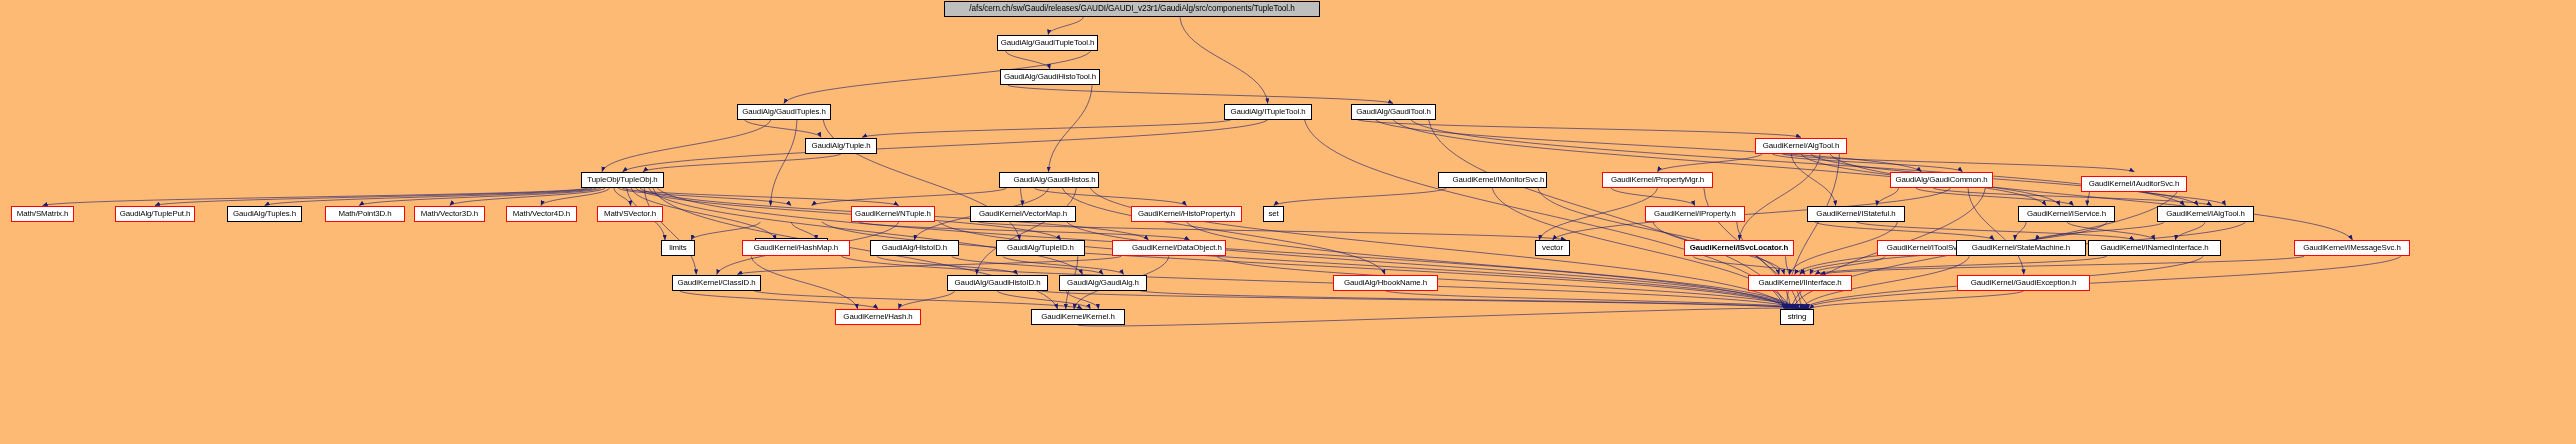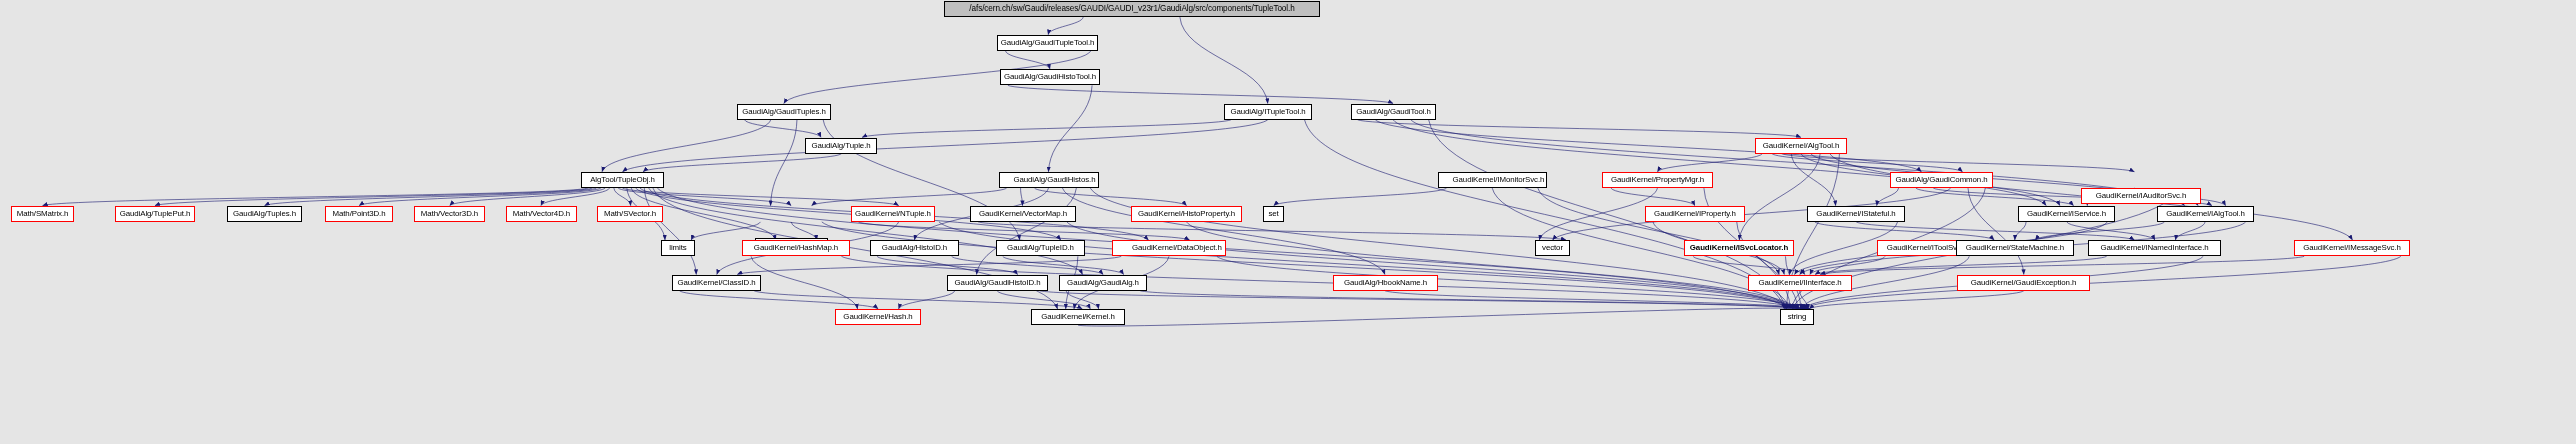--- a/index.html
+++ b/index.html
@@ -5,21 +5,21 @@
 <style>
   html, body {
     margin: 0;
     padding: 0;
     background: #ffffff;
   }
   #graph-canvas {
     position: relative;
     width: 2576px;
     height: 445px;
-    background: #e5e5e5;
+    background: #fdba74;
     font-family: "Liberation Sans", sans-serif;
     overflow: hidden;
   }
   #edge-layer {
     position: absolute;
     left: 0;
     top: 0;
     width: 2576px;
     height: 445px;
     pointer-events: none;
@@ -199,47 +199,47 @@
     <div class="graph-node" style="left: 1351px; top: 104px; width: 85px;">
       <span class="node-label">GaudiAlg/GaudiTool.h</span>
     </div>
     <div class="graph-node" style="left: 805px; top: 138px; width: 72px;">
       <span class="node-label">GaudiAlg/Tuple.h</span>
     </div>
     <div class="graph-node ext" style="left: 1755px; top: 138px; width: 92px;">
       <span class="node-label">GaudiKernel/AlgTool.h</span>
     </div>
     <div class="graph-node" style="left: 581px; top: 172px; width: 83px;">
-      <span class="node-label">AlgTool/TupleObj.h</span>
+      <span class="node-label">TupleObj/TupleObj.h</span>
     </div>
     <div class="graph-node" style="left: 999px; top: 172px; width: 100px; padding-left: 15px;">
       <span class="node-label">GaudiAlg/GaudiHistos.h</span>
     </div>
     <div class="graph-node" style="left: 1438px; top: 172px; width: 109px; padding-left: 16px;">
       <span class="node-label">GaudiKernel/IMonitorSvc.h</span>
     </div>
     <div class="graph-node ext" style="left: 1602px; top: 172px; width: 111px;">
       <span class="node-label">GaudiKernel/PropertyMgr.h</span>
     </div>
     <div class="graph-node ext" style="left: 1890px; top: 172px; width: 103px;">
       <span class="node-label">GaudiAlg/GaudiCommon.h</span>
     </div>
-    <div class="graph-node ext" style="left: 2081px; top: 188px; width: 120px; text-align: right;">
+    <div class="graph-node ext" style="left: 2081px; top: 176px; width: 106px; text-align: right;">
       <span class="node-label">GaudiKernel/IAuditorSvc.h</span>
     </div>
     <div class="graph-node ext" style="left: 11px; top: 206px; width: 63px;">
       <span class="node-label">Math/SMatrix.h</span>
     </div>
     <div class="graph-node ext" style="left: 115px; top: 206px; width: 80px;">
       <span class="node-label">GaudiAlg/TuplePut.h</span>
     </div>
     <div class="graph-node" style="left: 227px; top: 206px; width: 75px;">
       <span class="node-label">GaudiAlg/Tuples.h</span>
     </div>
-    <div class="graph-node ext" style="left: 325px; top: 206px; width: 68px;">
+    <div class="graph-node ext" style="left: 325px; top: 206px; width: 80px;">
       <span class="node-label">Math/Point3D.h</span>
     </div>
     <div class="graph-node ext" style="left: 414px; top: 206px; width: 71px;">
       <span class="node-label">Math/Vector3D.h</span>
     </div>
     <div class="graph-node ext" style="left: 506px; top: 206px; width: 71px;">
       <span class="node-label">Math/Vector4D.h</span>
     </div>
     <div class="graph-node ext" style="left: 597px; top: 206px; width: 66px;">
       <span class="node-label">Math/SVector.h</span>
@@ -288,21 +288,21 @@
     </div>
     <div class="graph-node" style="left: 1535px; top: 240px; width: 35px;">
       <span class="node-label">vector</span>
     </div>
     <div class="graph-node ext" style="left: 1684px; top: 240px; width: 110px; font-weight: bold;">
       <span class="node-label">GaudiKernel/ISvcLocator.h</span>
     </div>
     <div class="graph-node ext" style="left: 1877px; top: 240px; width: 100px;">
       <span class="node-label">GaudiKernel/IToolSvc.h</span>
     </div>
-    <div class="graph-node" style="left: 1956px; top: 240px; width: 118px;">
+    <div class="graph-node" style="left: 1956px; top: 240px; width: 130px;">
       <span class="node-label">GaudiKernel/StateMachine.h</span>
     </div>
     <div class="graph-node" style="left: 2088px; top: 240px; width: 133px;">
       <span class="node-label">GaudiKernel/INamedInterface.h</span>
     </div>
     <div class="graph-node ext" style="left: 2294px; top: 240px; width: 116px;">
       <span class="node-label">GaudiKernel/IMessageSvc.h</span>
     </div>
     <div class="graph-node" style="left: 672px; top: 275px; width: 89px;">
       <span class="node-label">GaudiKernel/ClassID.h</span>

